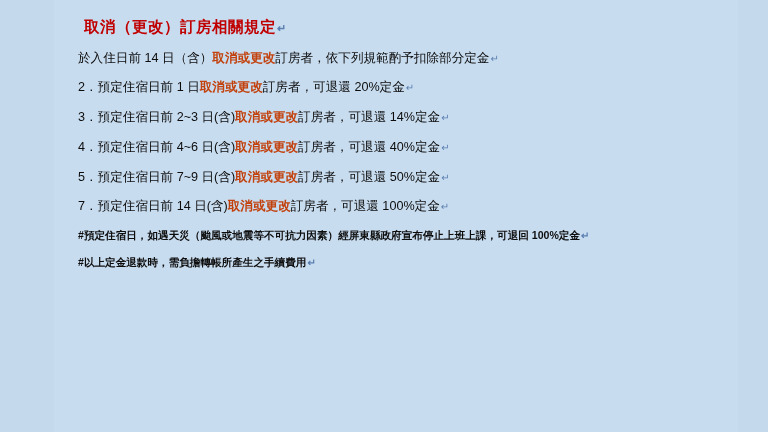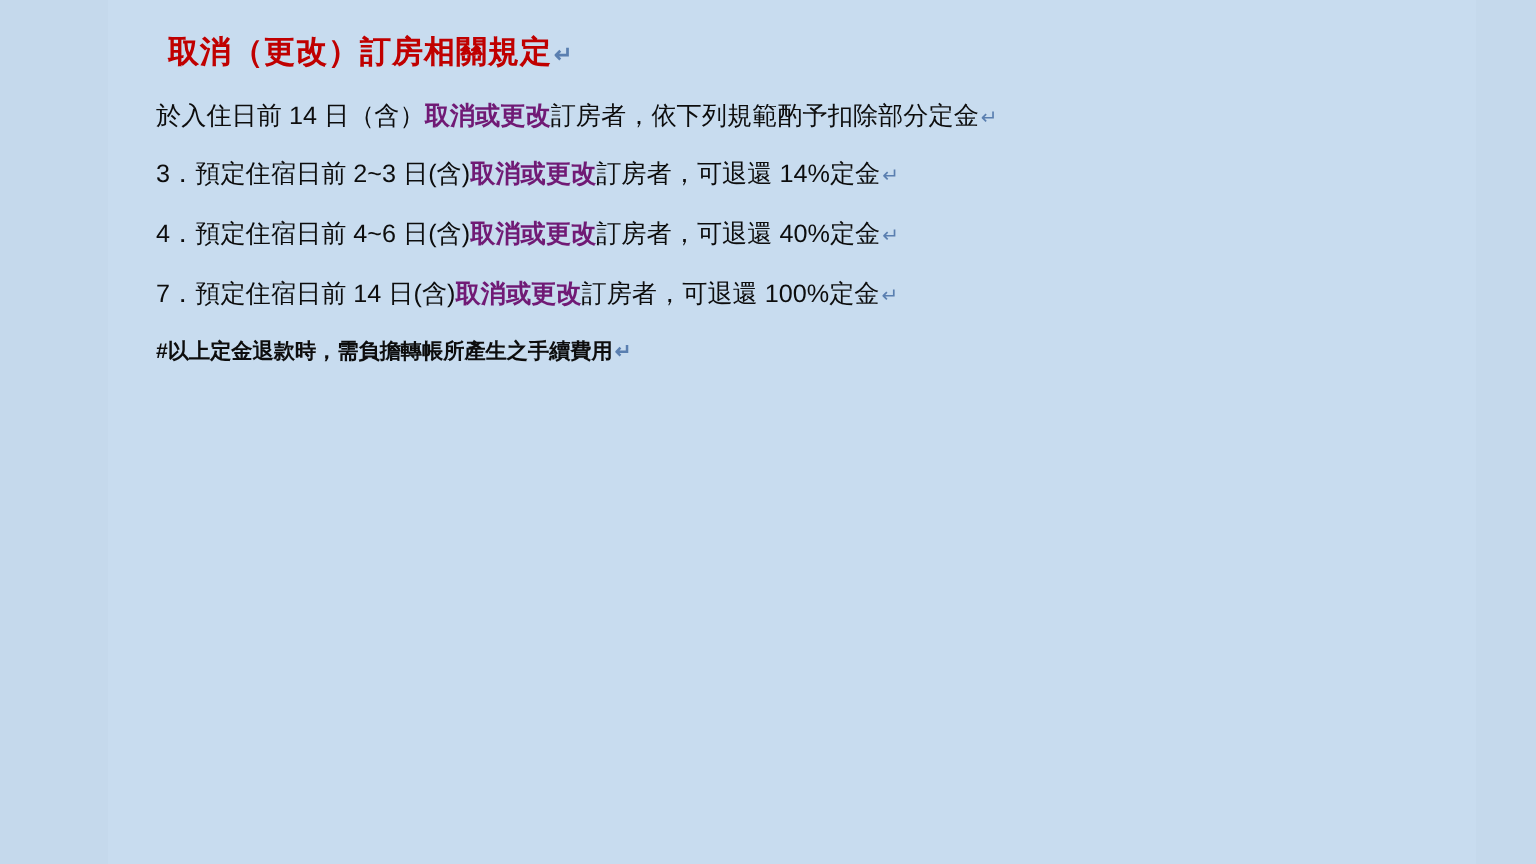--- a/index.html
+++ b/index.html
@@ -62,40 +62,43 @@
     line-height: 1.25;
     margin: 0 0 14px 6px;
     white-space: nowrap;
   }
   .para.small {
     font-size: 10.6px;
     font-weight: bold;
     margin-bottom: 13px;
   }
   .red {
-    color: #701a75;
+    color: #c2410c;
     font-weight: bold;
   }
   .pilcrow {
     color: #5a7fb0;
     font-size: 10px;
     vertical-align: baseline;
     padding-left: 1px;
   }
   .title .pilcrow { font-size: 11px; }
 </style>
 </head>
 <body>
 
 <div class="page">
   <div class="left-margin"></div>
   <div class="right-edge"></div>
   <div class="doc-sheet">
     <div class="title">取消（更改）訂房相關規定<span class="pilcrow">↵</span></div>
     <div>
         <div class="para"><span>於入住日前 14 日（含）</span><span class="red">取消或更改</span><span>訂房者，依下列規範酌予扣除部分定金</span><span class="pilcrow">↵</span></div>
+        <div class="para"><span>2．預定住宿日前 1 日</span><span class="red">取消或更改</span><span>訂房者，可退還 20%定金</span><span class="pilcrow">↵</span></div>
         <div class="para"><span>3．預定住宿日前 2~3 日(含)</span><span class="red">取消或更改</span><span>訂房者，可退還 14%定金</span><span class="pilcrow">↵</span></div>
         <div class="para"><span>4．預定住宿日前 4~6 日(含)</span><span class="red">取消或更改</span><span>訂房者，可退還 40%定金</span><span class="pilcrow">↵</span></div>
+        <div class="para"><span>5．預定住宿日前 7~9 日(含)</span><span class="red">取消或更改</span><span>訂房者，可退還 50%定金</span><span class="pilcrow">↵</span></div>
         <div class="para"><span>7．預定住宿日前 14 日(含)</span><span class="red">取消或更改</span><span>訂房者，可退還 100%定金</span><span class="pilcrow">↵</span></div>
+        <div class="para small"><span>#預定住宿日，如遇天災（颱風或地震等不可抗力因素）經屏東縣政府宣布停止上班上課，可退回 100%定金</span><span class="pilcrow">↵</span></div>
         <div class="para small"><span>#以上定金退款時，需負擔轉帳所產生之手續費用</span><span class="pilcrow">↵</span></div>
       </div>
   </div>
 </div>
 
 </body></html>

